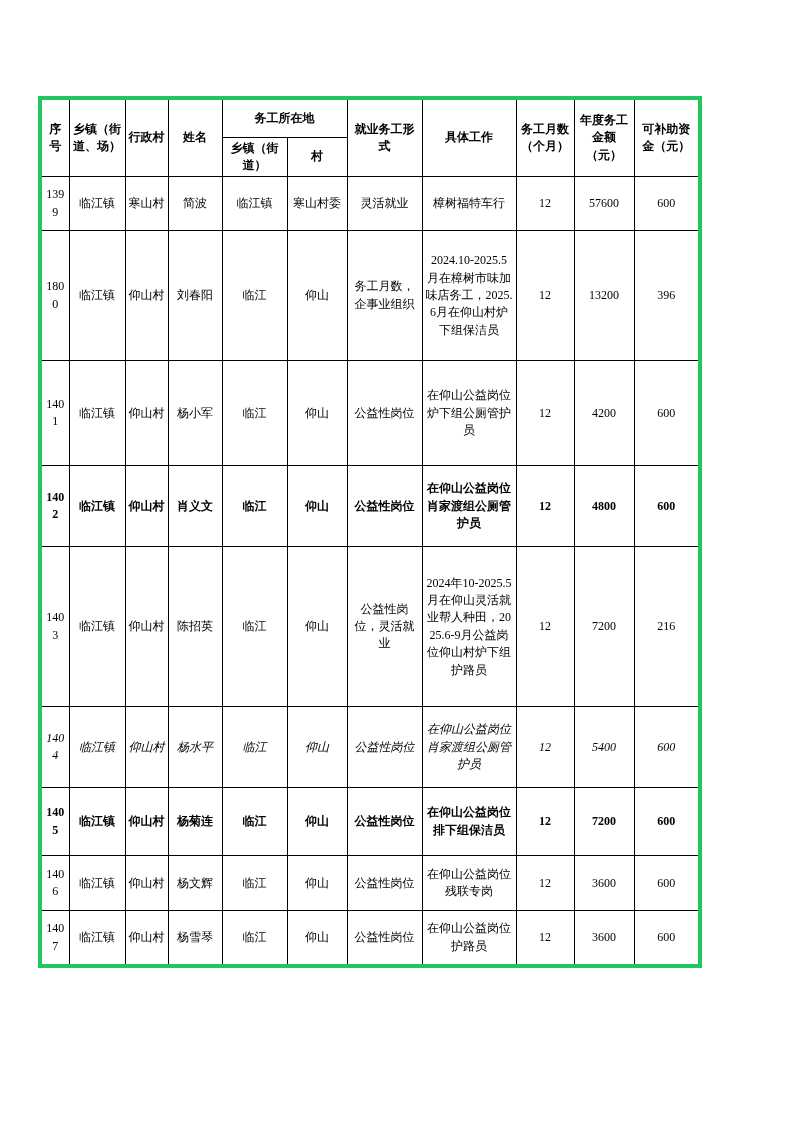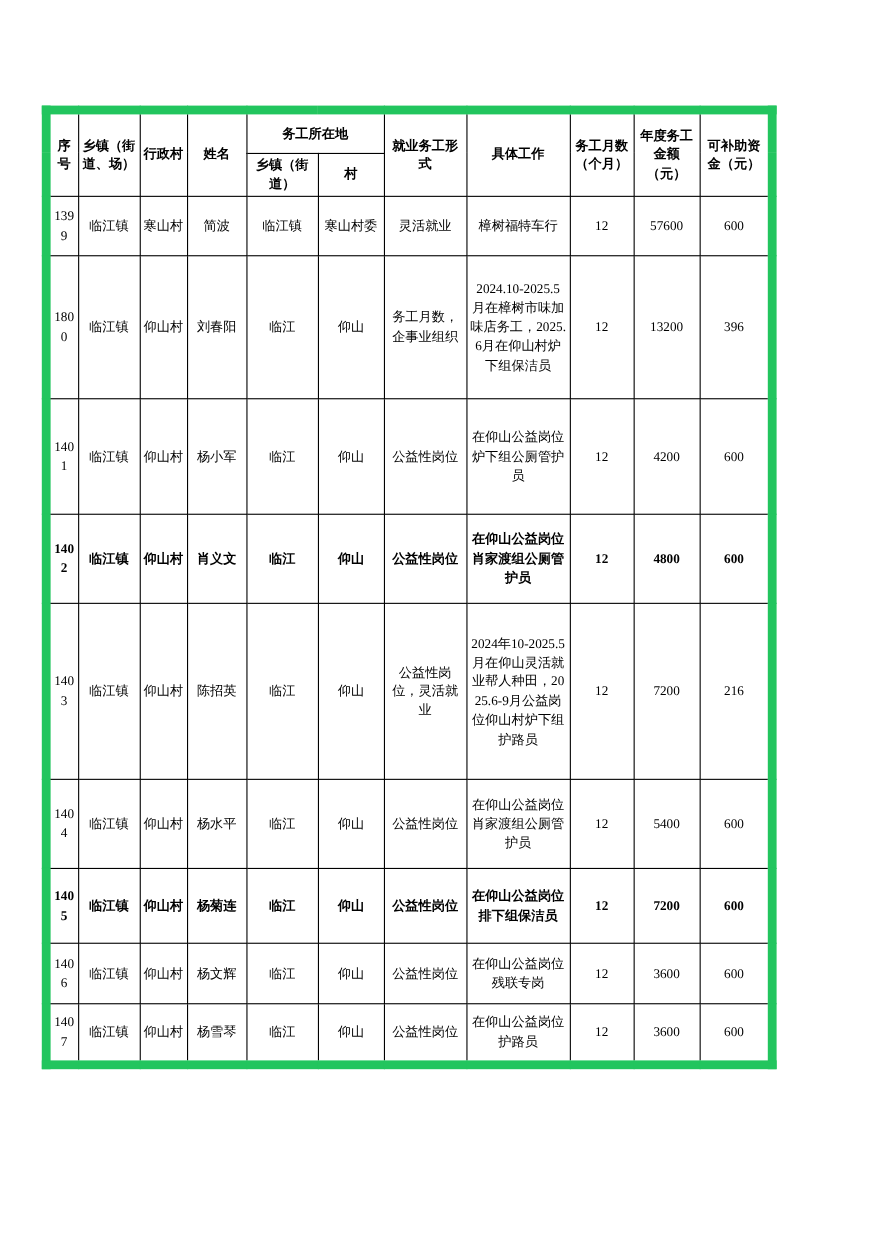--- a/index.html
+++ b/index.html
@@ -16,42 +16,42 @@
   }
   .sheet {
     position: absolute;
     left: 38px;
     top: 96px;
   }
   table {
     border-collapse: collapse;
     table-layout: fixed;
     width: 660px;
-    border: 8px solid #22c55e;
+    border: 4px solid #22c55e;
   }
   th, td {
     border: 1px solid #000000;
     text-align: center;
     vertical-align: middle;
     font-size: 12px;
     line-height: 1.45;
     padding: 2px 3px;
     word-break: break-all;
     overflow: hidden;
   }
   th {
     font-weight: bold;
   }
   thead tr { height: 39px; }
   tbody tr:nth-child(1) { height: 54px; }
   tbody tr:nth-child(2) { height: 130px; }
   tbody tr:nth-child(3) { height: 105px; }
   tbody tr:nth-child(4) { height: 81px; font-weight: bold; }
   tbody tr:nth-child(5) { height: 160px; }
-  tbody tr:nth-child(6) { height: 81px; }
+  tbody tr:nth-child(6) { height: 81px; font-style: italic; }
   tbody tr:nth-child(7) { height: 68px; font-weight: bold; }
   tbody tr:nth-child(8) { height: 55px; }
   tbody tr:nth-child(9) { height: 55px; font-family: Liberation Serif, serif; }
 </style>
 </head>
 <body>
 
 <div class="sheet">
   <table>
     <colgroup>

